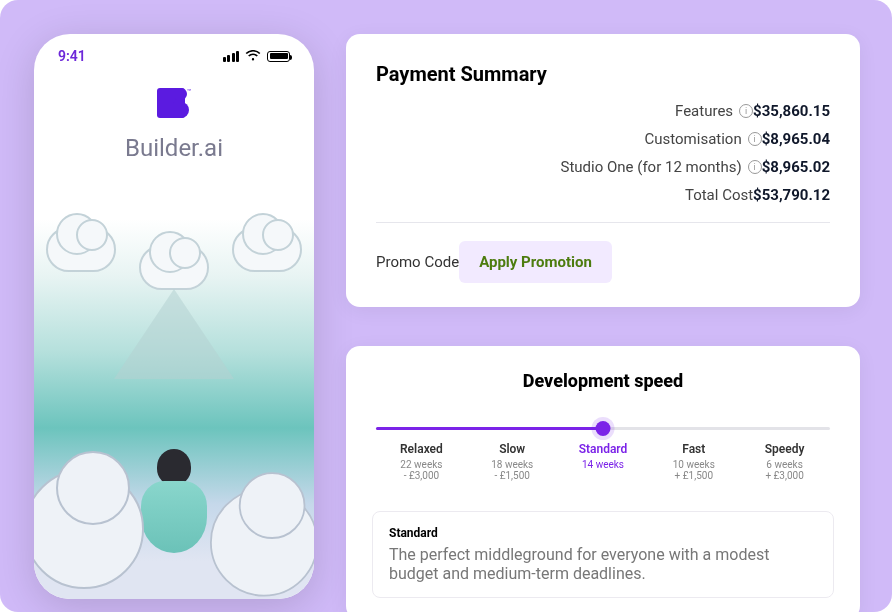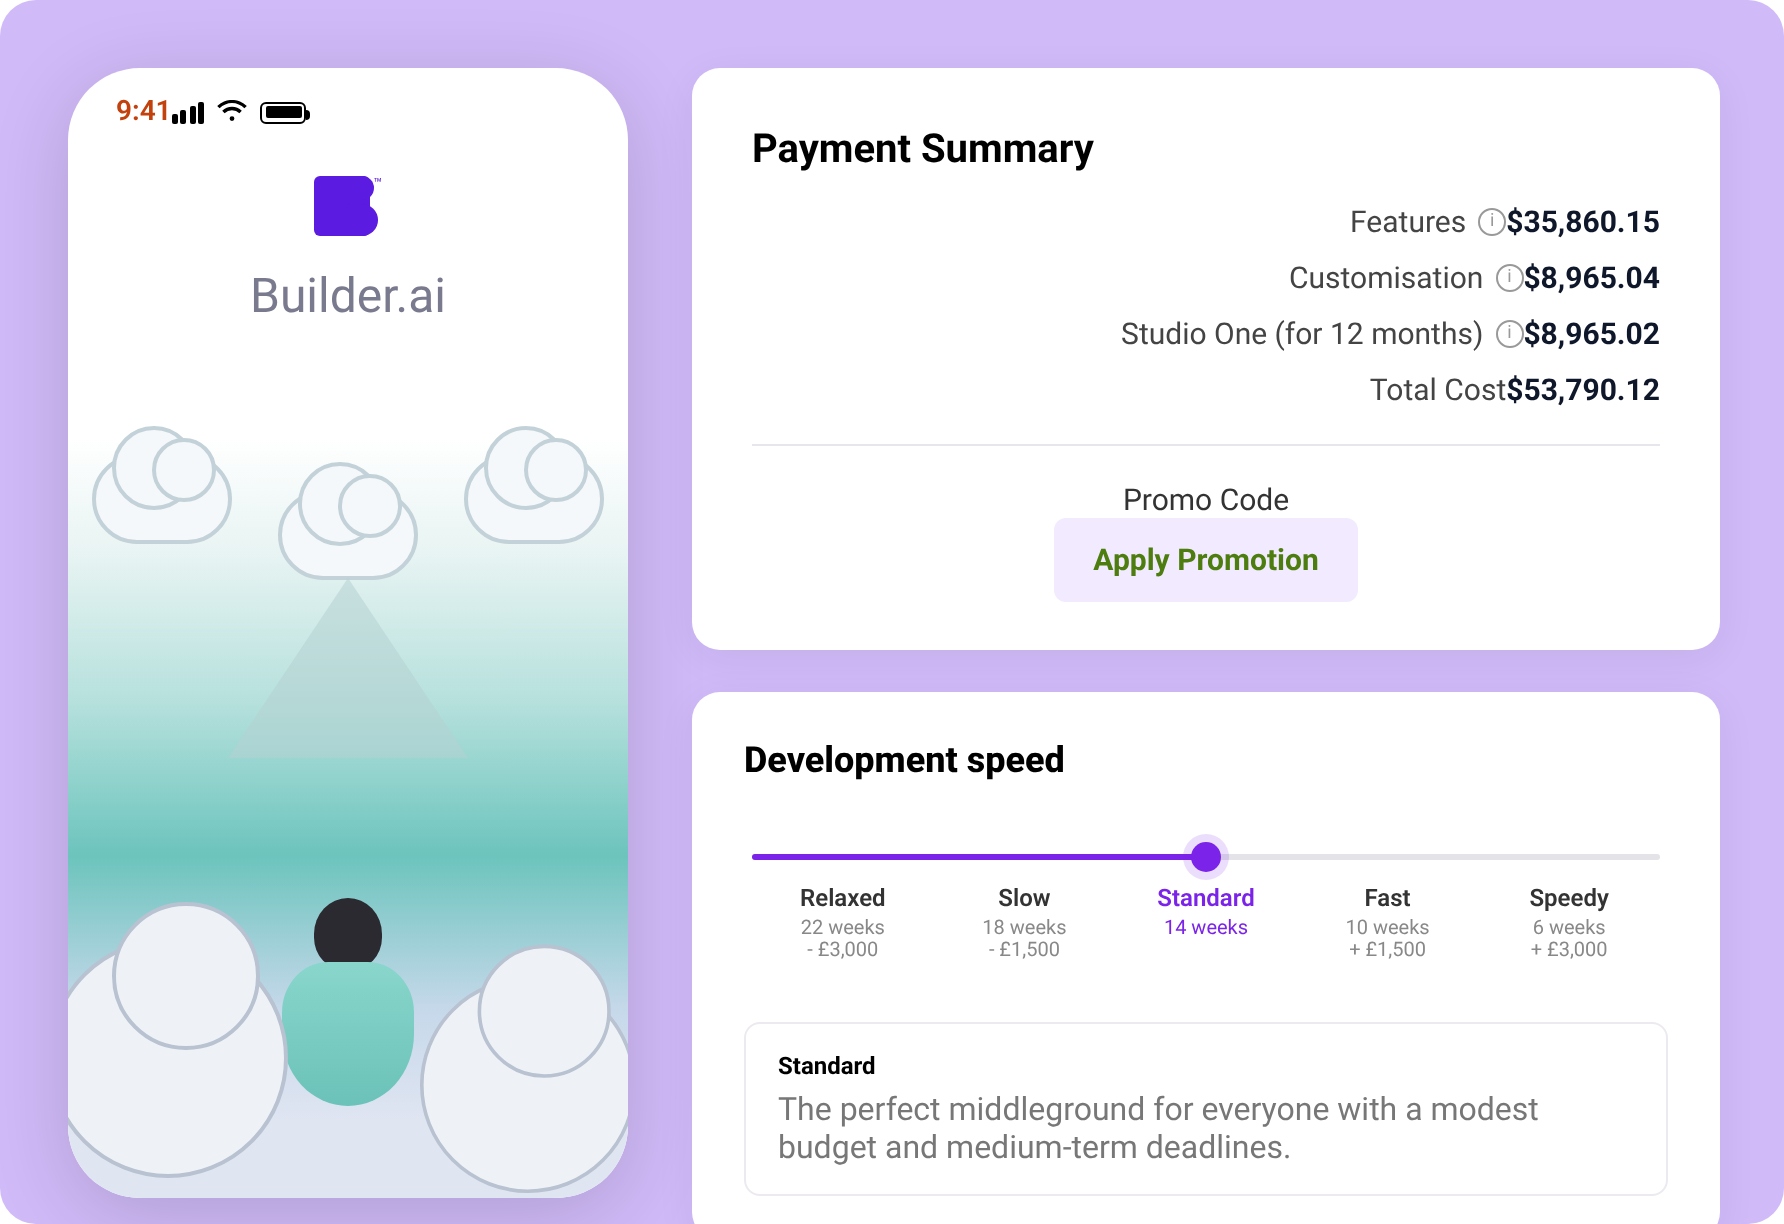--- a/index.html
+++ b/index.html
@@ -1,20 +1,20 @@
 <!DOCTYPE html>
 <html><head>
 <meta charset="utf-8">
 <style>
 * { margin:0; padding:0; box-sizing:border-box; font-family:-apple-system,BlinkMacSystemFont,"Segoe UI",Roboto,sans-serif; }
 body { background:#fff; display:flex; justify-content:center; align-items:center; min-height:612px; }
 .canvas { width:892px; height:612px; background:#d0baf8; border-radius:18px; position:relative; overflow:hidden; }
 
 .phone { position:absolute; left:34px; top:34px; width:280px; height:565px; background:#fff; border-radius:36px; box-shadow:0 8px 40px rgba(0,0,0,0.15); overflow:hidden; }
-.statusbar { display:flex; justify-content:flex-start; align-items:center; padding:14px 24px 6px; font-weight:600; font-size:14px; color:#c2410c; }
+.statusbar { display:flex; justify-content:space-between; align-items:center; padding:14px 24px 6px; font-weight:600; font-size:14px; color:#6d28d9; }
 .status-icons { display:flex; gap:6px; align-items:center; }
 .logo-box { text-align:center; margin-top:18px; }
 .logo-mark { display:inline-block; width:28px; height:30px; background:#5b1be0; border-radius:3px; position:relative; }
 .logo-mark::before { content:""; position:absolute; right:-2px; top:0; width:12px; height:12px; background:#5b1be0; border-radius:2px 6px 6px 2px; }
 .logo-mark::after { content:""; position:absolute; right:-4px; bottom:0; width:16px; height:16px; background:#5b1be0; border-radius:2px 8px 8px 2px; }
 .tm { font-size:7px; color:#5b1be0; vertical-align:top; margin-left:2px; }
 .brand { text-align:center; font-size:24px; color:#7a7a8f; font-weight:400; margin-top:12px; }
 .art { position:absolute; left:0; right:0; bottom:0; height:380px; background:linear-gradient(180deg,#fff 0%,#e8f4f3 15%,#b5e0dc 35%,#6cc4bd 55%,#c5d8ea 75%,#e0e5f2 90%); }
 .art-clouds { position:absolute; top:8px; left:0; right:0; height:100px; display:flex; justify-content:space-around; }
 .cloud { width:70px; height:45px; background:#f5f8fa; border:2px solid #c3d2d8; border-radius:50px; position:relative; }
@@ -30,26 +30,26 @@
 .bush::before { content:""; position:absolute; top:-20px; left:30px; width:70px; height:70px; background:#eef2f7; border:2px solid #b8c2d0; border-radius:50%; }
 
 .card { position:absolute; background:#fff; border-radius:14px; box-shadow:0 4px 20px rgba(0,0,0,0.06); }
 .payment { left:346px; top:34px; width:514px; padding:28px 30px 24px; }
 .pay-title { font-size:20px; font-weight:700; color:#000; margin-bottom:16px; }
 .row { display:flex; justify-content:flex-end; align-items:center; font-size:15px; color:#444; margin-bottom:10px; }
 .row-label { display:flex; align-items:center; gap:6px; }
 .info-icon { width:14px; height:14px; border:1.2px solid #999; border-radius:50%; display:inline-flex; align-items:center; justify-content:center; font-size:9px; color:#999; line-height:1; }
 .row-value { font-weight:700; color:#0f172a; font-size:15px; }
 .divider { border:none; border-top:1px solid #e6e6ec; margin:18px 0; }
-.promo-row { display:flex; justify-content:flex-start; align-items:center;flex-direction:column; }
+.promo-row { display:flex; justify-content:flex-start; align-items:center; }
 .promo-label { font-size:15px; color:#333; }
 .apply-btn { background:#f2eaff; border:none; border-radius:6px; padding:12px 20px; font-size:15px; font-weight:700; color:#4d7c0f; cursor:pointer; }
 
 .speed { left:346px; top:346px; width:514px; padding:24px 26px 22px; }
-.speed-title { font-size:18px; font-weight:800; color:#000; margin-bottom:24px; }
+.speed-title { font-size:18px; font-weight:800; color:#000; margin-bottom:24px;text-align:center; }
 .slider-wrap { position:relative; margin-bottom:14px; padding:12px 4px; }
 .track { height:3px; background:#e3e3e8; border-radius:3px; position:relative; }
 .fill { position:absolute; left:0; top:0; height:3px; background:#7b23e8; border-radius:3px; width:50%; }
 .thumb { position:absolute; top:-6px; left:50%; transform:translateX(-50%); width:15px; height:15px; background:#7b23e8; border-radius:50%; box-shadow:0 0 0 4px rgba(123,35,232,0.15); cursor:pointer; }
 .ticks { display:flex; justify-content:space-between; margin-top:12px; }
 .tick { text-align:center; flex:1; }
 .tick-name { font-size:12px; font-weight:600; color:#333; margin-bottom:3px; }
 .tick-dur { font-size:10px; color:#888; }
 .tick-price { font-size:10px; color:#888; }
 .tick.active .tick-name,.tick.active .tick-dur { color:#7b23e8; }

